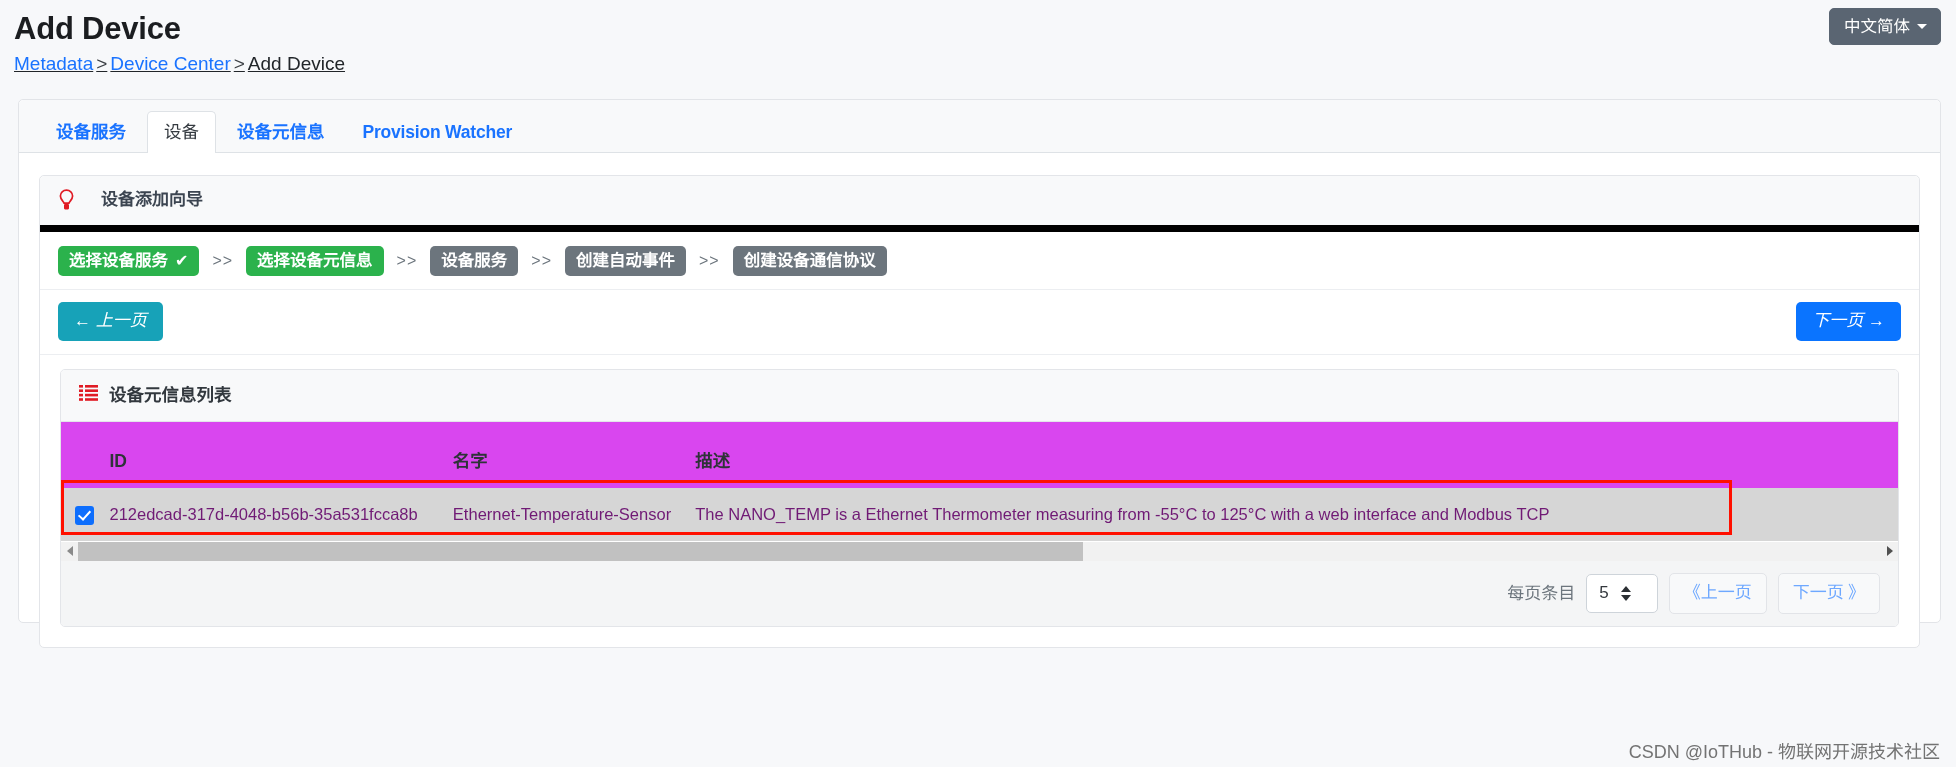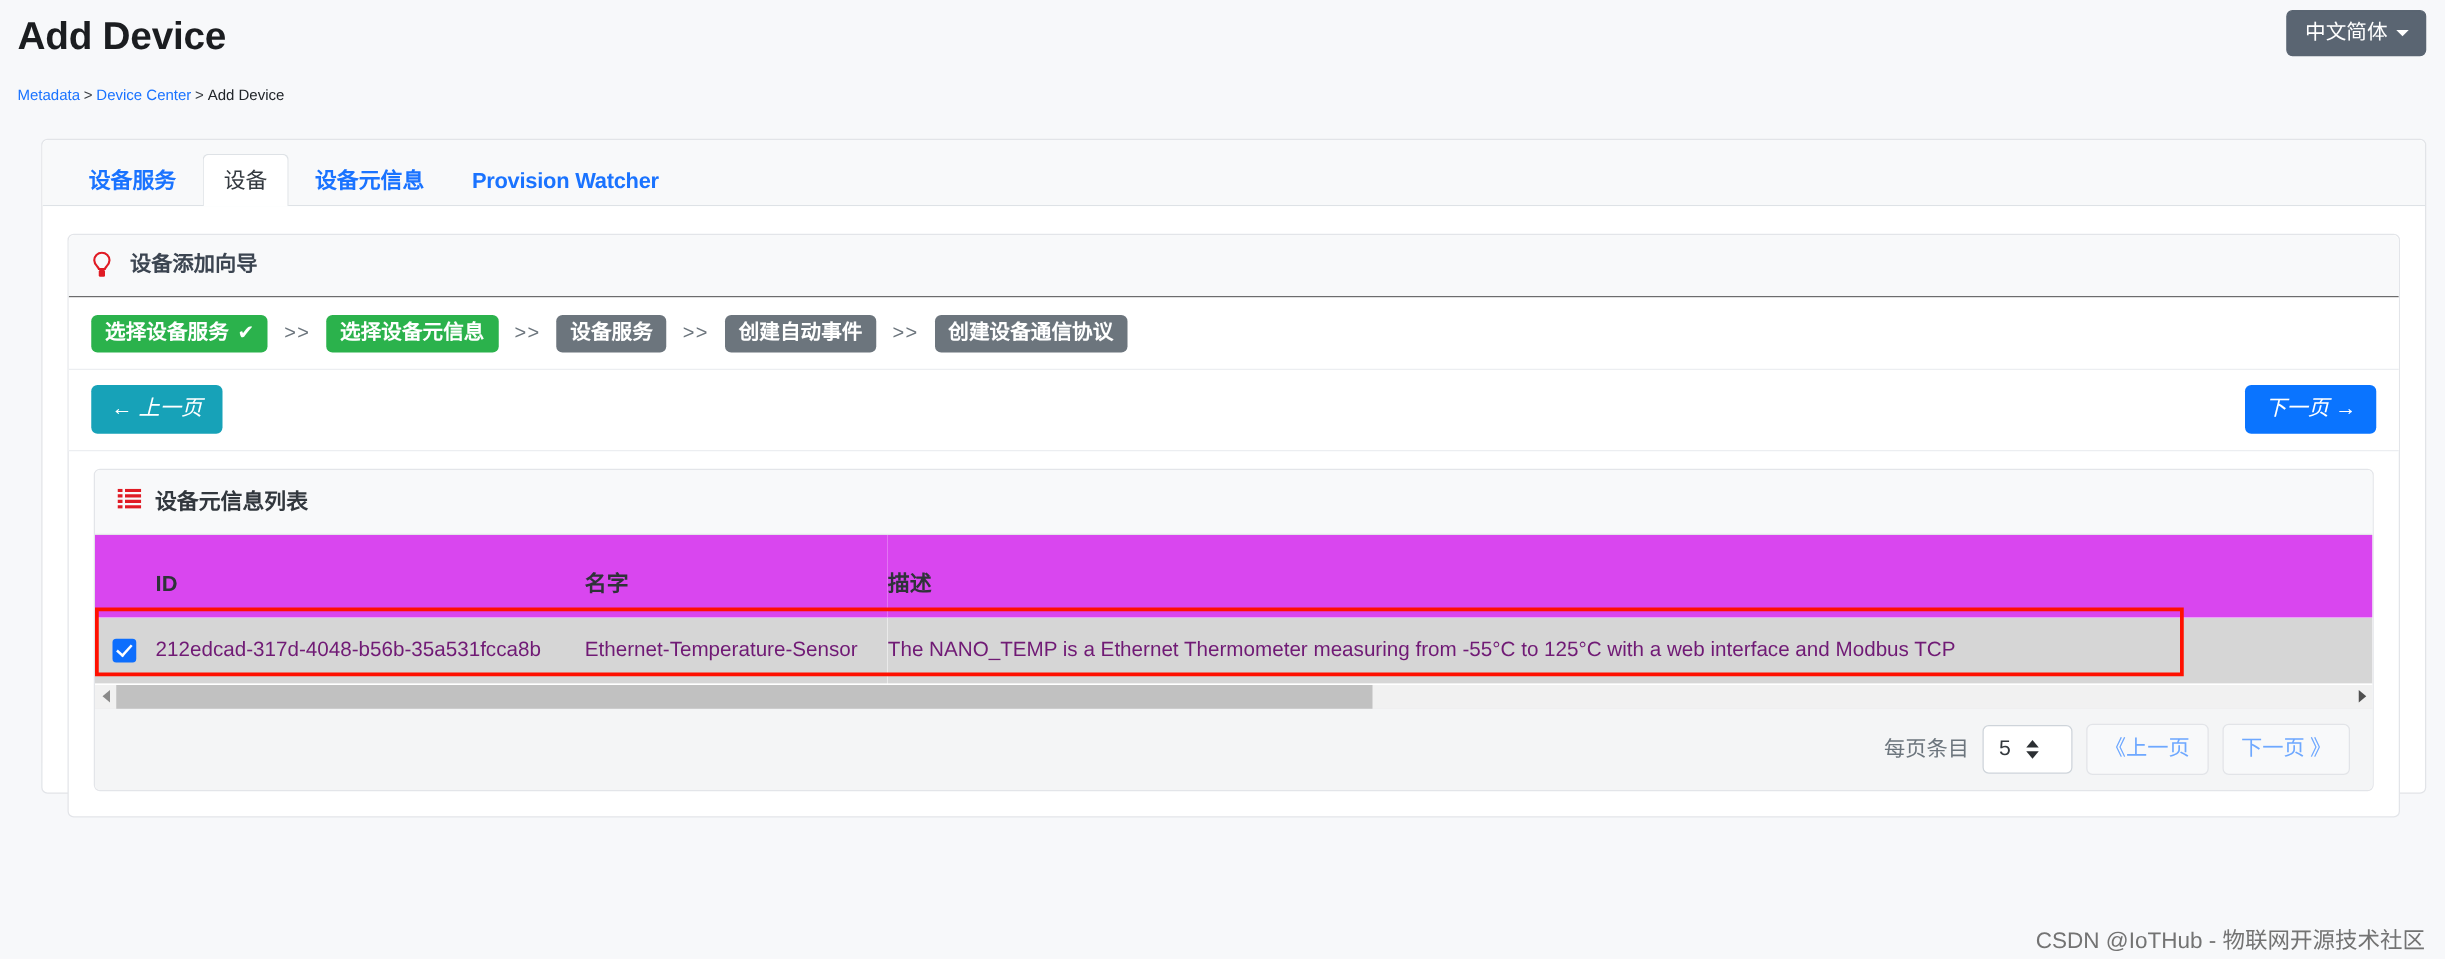--- a/index.html
+++ b/index.html
@@ -20,24 +20,25 @@
   }
   .page-title {
     font-size: 31px;
     font-weight: 700;
     line-height: 38px;
     letter-spacing: -0.2px;
     color: #1b1d20;
     margin: 0;
   }
   .breadcrumb {
-    margin-top: 18px;
-    font-size: 12px;
+    margin-top: 6px;
+    font-size: 19px;
     line-height: 20px;
     color: #212529;
+    text-decoration: underline;
   }
   .breadcrumb a {
     color: #1a73ff;
     text-decoration: none;
   }
   .breadcrumb .sep { color: #3b3f44; padding: 0 3px; }
   .breadcrumb .current { color: #212529; }
 
   .lang-button {
     position: absolute;
@@ -59,21 +60,21 @@
   .caret-down {
     width: 0; height: 0;
     border-left: 5px solid transparent;
     border-right: 5px solid transparent;
     border-top: 5px solid #ffffff;
     display: inline-block;
   }
 
   
   .outer-card {
-    margin: 25px 15px 0 33px;
+    margin: 25px 15px 0 18px;
     background: #ffffff;
     border: 1px solid #e2e4e8;
     border-radius: 5px;
     height: 524px;
   }
 
   
   .tab-strip {
     display: flex;
     align-items: flex-end;
@@ -108,25 +109,25 @@
 
   
   .wizard-panel {
     margin: 22px 20px 0 20px;
     border: 1px solid #e3e5e9;
     border-radius: 5px;
     background: #ffffff;
   }
   .wizard-head {
     background: #f8f9fa;
-    border-bottom: 1px solid #000000;
+    border-bottom: 7px solid #000000;
     padding: 13px 18px 14px 18px;
     display: flex;
     align-items: center;
-    gap: 14px;
+    gap: 26px;
     border-radius: 5px 5px 0 0;
   }
   .wizard-head-title {
     font-size: 17px;
     font-weight: 700;
     color: #3c4551;
     line-height: 22px;
   }
   .bulb-icon { display: block; }
 

